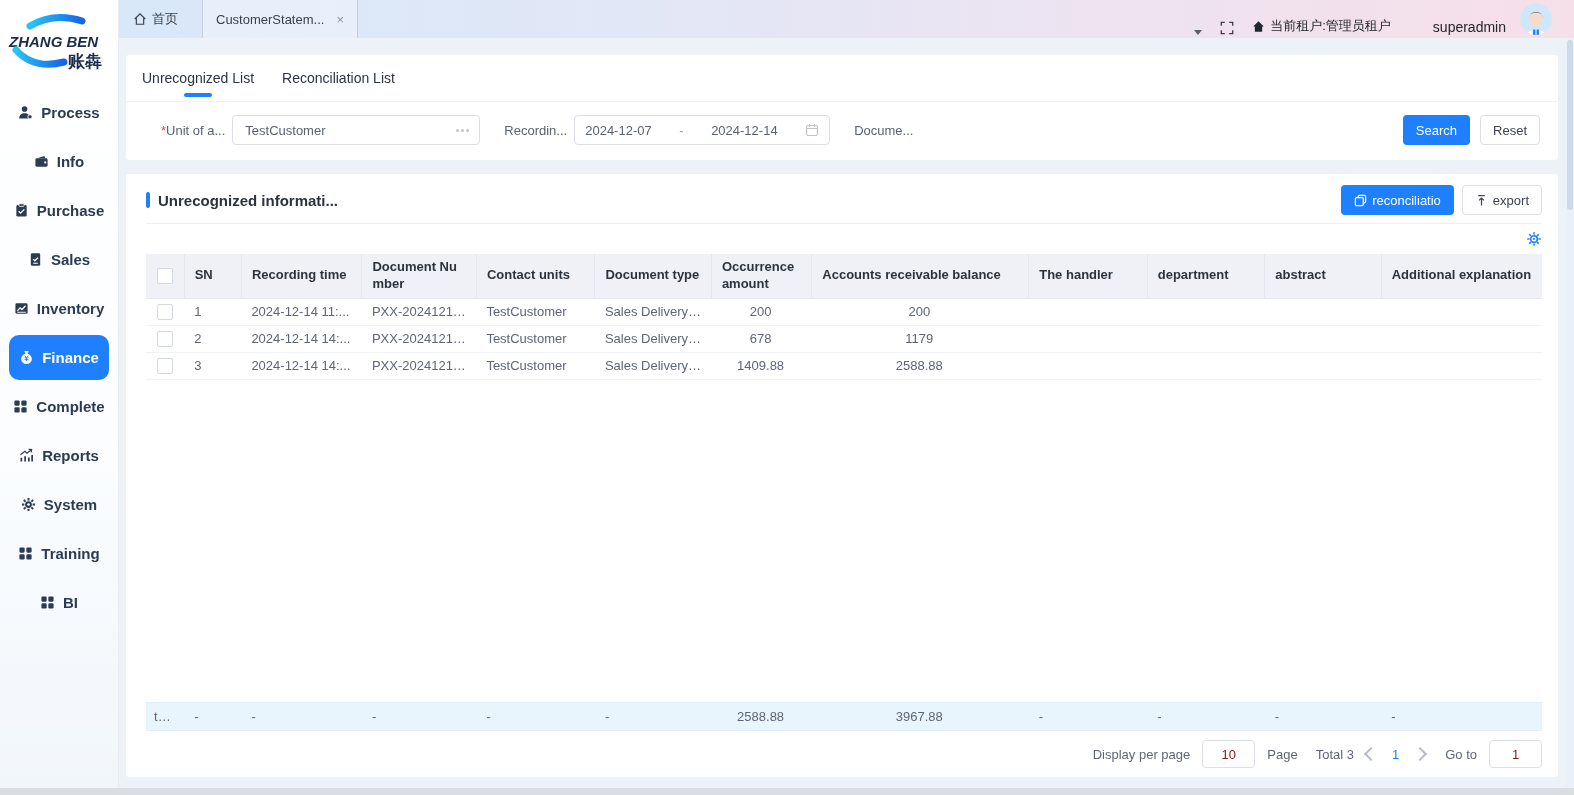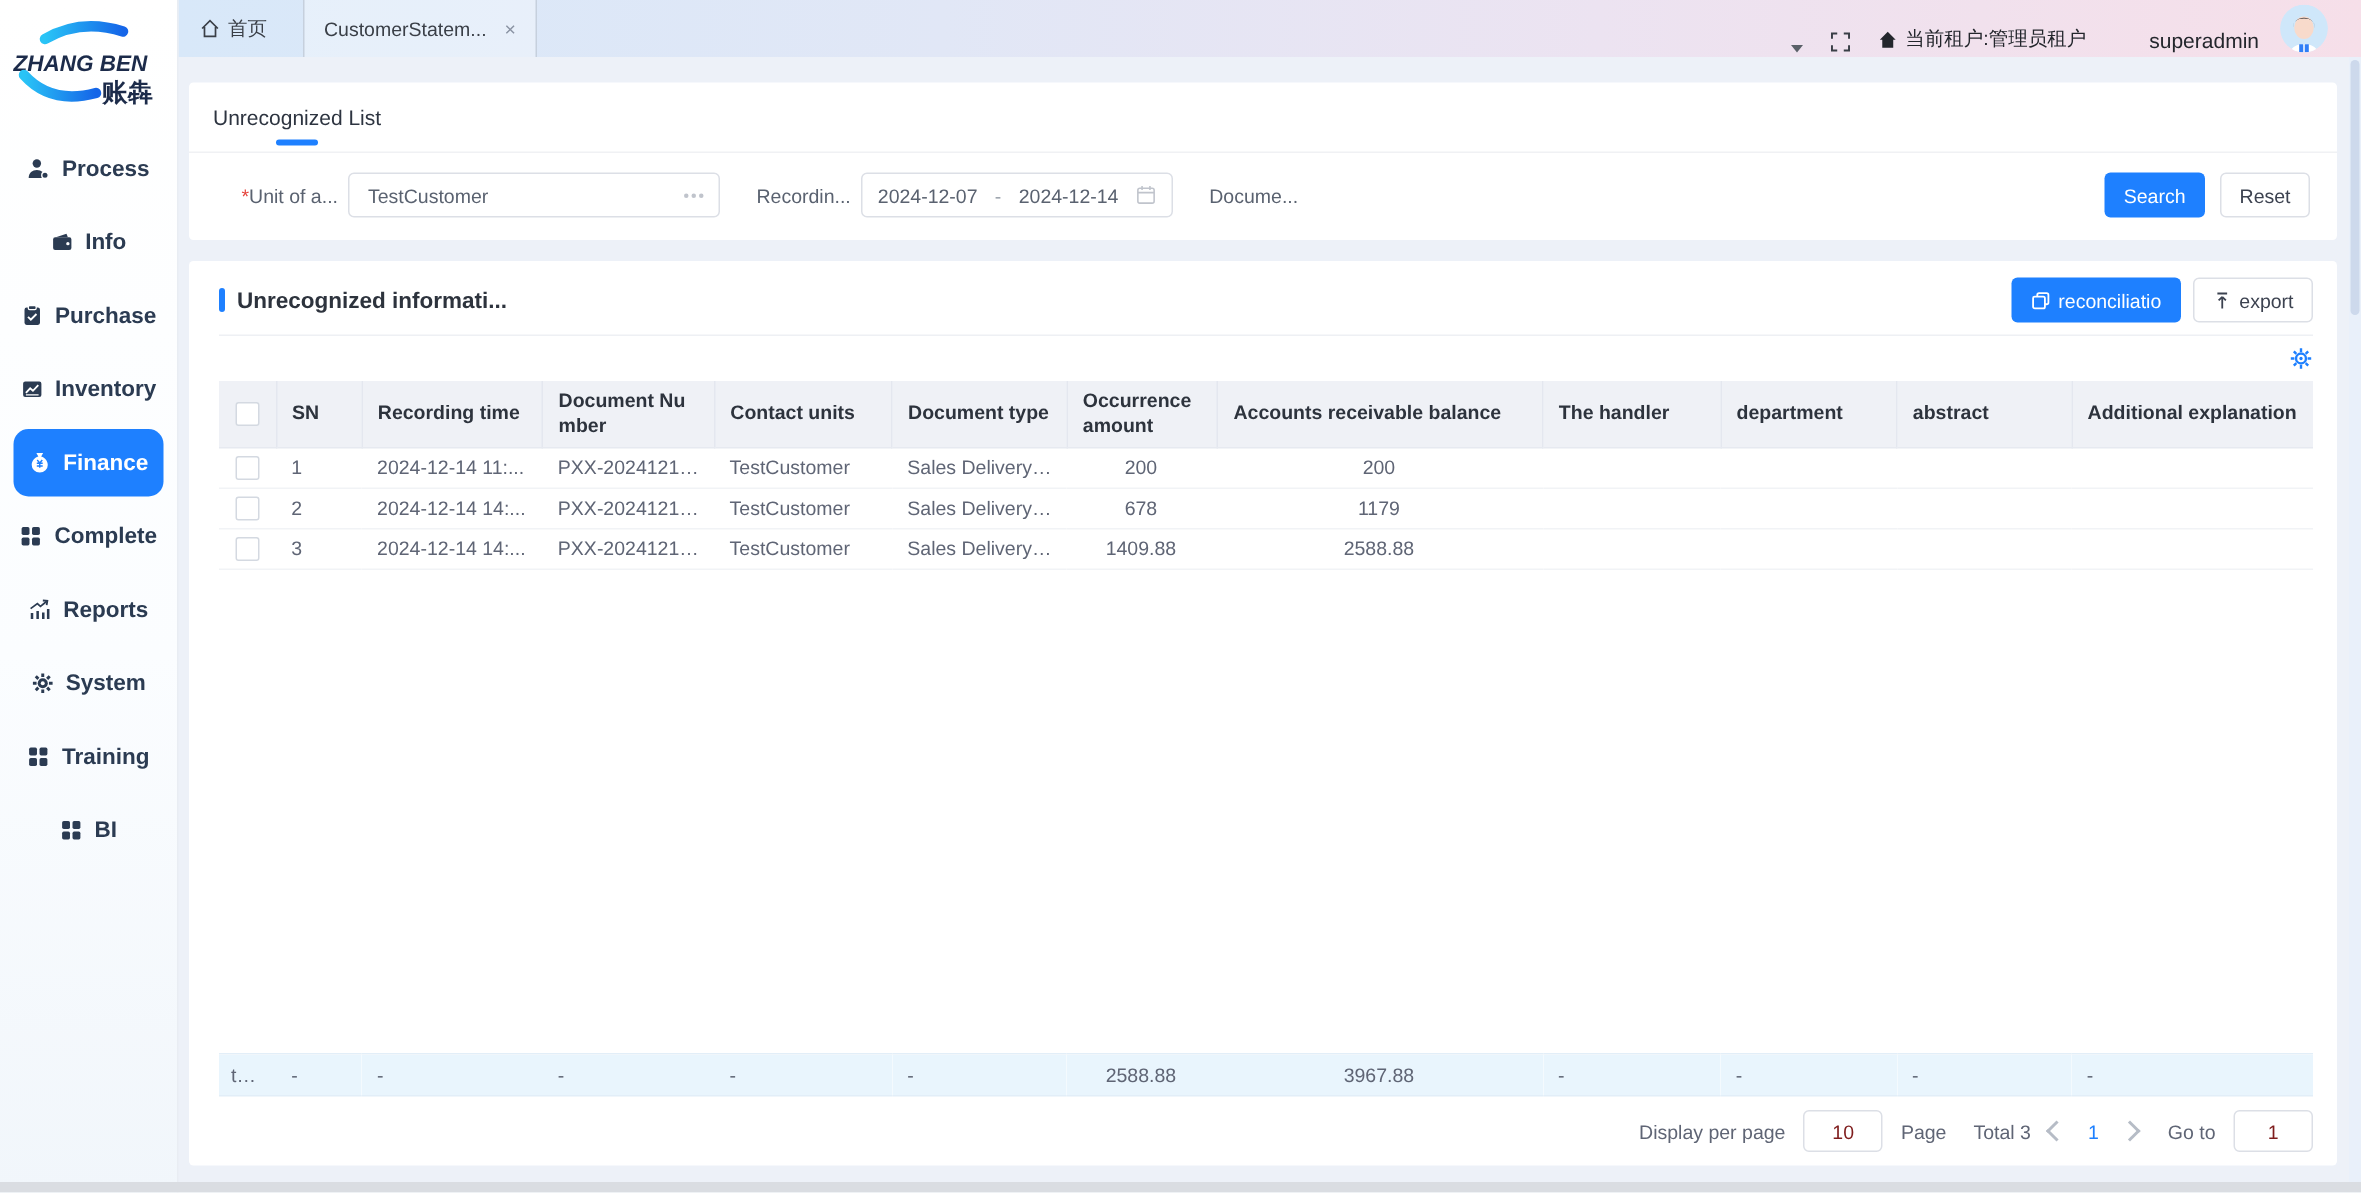--- a/index.html
+++ b/index.html
@@ -44,21 +44,21 @@
   .filter-row{display:flex;align-items:center;padding:13px 18px 15px 35px;font-size:13px;color:#5a6270}
   .f-label{margin-right:7px;white-space:nowrap}
   .req{color:#e5453d}
   .inp{height:30px;border:1px solid #dcdfe6;border-radius:4px;background:#fff;
     display:flex;align-items:center;font-size:13px;color:#5a6270;box-sizing:border-box}
   .bare{border:none;outline:none;flex:1;font:inherit;color:#5a6270;min-width:0;background:transparent}
   .bare::placeholder{color:#c0c4cc}
   .unit-inp{width:248px;padding:0 10px}
   .more-dots{display:flex;gap:2px;margin-left:6px}
   .more-dots i{width:3px;height:3px;border-radius:50%;background:#c0c4cc}
-  .date-inp{width:208px;padding:0 10px;gap:10px;justify-content:space-between}
+  .date-inp{width:256px;padding:0 10px;gap:10px;justify-content:space-between}
   .doc-inp{width:256px;padding:0 10px}
   .gap24{margin-left:24px}
   .f-actions{margin-left:auto;display:flex;gap:10px}
   .btn{height:30px;border-radius:4px;font-size:13px;font-family:inherit;cursor:pointer;
     display:flex;align-items:center;gap:5px;box-sizing:border-box}
   .btn-primary{background:#1e80ff;color:#fff;border:none;padding:0 13px}
   .btn-plain{background:#fff;border:1px solid #dcdfe6;color:#3c4250;padding:0 12px}
   
   .panel-main{background:#fff;border-radius:3px;margin-top:14px;margin-bottom:18px;flex:1;
     display:flex;flex-direction:column;min-height:0;padding:8px 16px 0 20px}
@@ -137,20 +137,28 @@
     <div class="menu-item">
       <svg viewBox="0 0 16 16" width="15" height="15">
           <rect x="2.5" y="2.2" width="11" height="12.3" rx="1.5" fill="currentColor"></rect>
           <rect x="5.2" y="0.8" width="5.6" height="2.8" rx="1" fill="currentColor" stroke="#fff" stroke-width="0.9"></rect>
           <path d="M5 8.8l2 2 4-4" stroke="#fff" stroke-width="1.4" fill="none"></path>
         </svg>
       <span>Purchase</span>
     </div>
     <div class="menu-item">
       <svg viewBox="0 0 16 16" width="15" height="15">
+          <rect x="3" y="1.3" width="10" height="13.4" rx="1.5" fill="currentColor"></rect>
+          <path d="M5.5 7.6l1.8 1.8 3.4-3.4" stroke="#fff" stroke-width="1.4" fill="none"></path>
+          <path d="M5.5 12h5" stroke="#fff" stroke-width="1.1"></path>
+        </svg>
+      <span>Sales</span>
+    </div>
+    <div class="menu-item">
+      <svg viewBox="0 0 16 16" width="15" height="15">
           <rect x="1.5" y="2.5" width="13" height="11" rx="1.5" fill="currentColor"></rect>
           <path d="M3.5 10.5l3-3.2 2 1.8 3.8-4" stroke="#fff" stroke-width="1.3" fill="none"></path>
           <path d="M3.5 12h9" stroke="#fff" stroke-width="1"></path>
         </svg>
       <span>Inventory</span>
     </div>
     <div class="menu-item active">
       <svg viewBox="0 0 16 16" width="15" height="15">
           <path d="M5.6 1h4.8l-1.4 2.6c2.9 1 4.7 3.2 4.7 6A5.9 5.3 0 0 1 8 15 5.9 5.3 0 0 1 2.3 9.6c0-2.8 1.8-5 4.7-6z" fill="currentColor"></path>
           <path d="M5.9 8.4h4.2M5.9 10.3h4.2M8 8.4v3.2M6.2 6.1 8 8.2l1.8-2.1" stroke="#1e80ff" stroke-width="1" fill="none"></path>
@@ -241,20 +249,21 @@
         </svg>
       </div>
     </div>
   </div>
 
   <div class="content">
 
     <div class="panel-top">
       <div class="tabstrip">
         <div class="tab active">Unrecognized List</div>
+        <div class="tab">Reconciliation List</div>
       </div>
       <div class="filter-row">
         <span class="f-label"><span class="req">*</span><span>Unit of a...</span></span>
         <div class="inp unit-inp">
           <input class="bare" value="TestCustomer" style="">
           <span class="more-dots">
               <i></i>
               <i></i>
               <i></i>
             </span>

